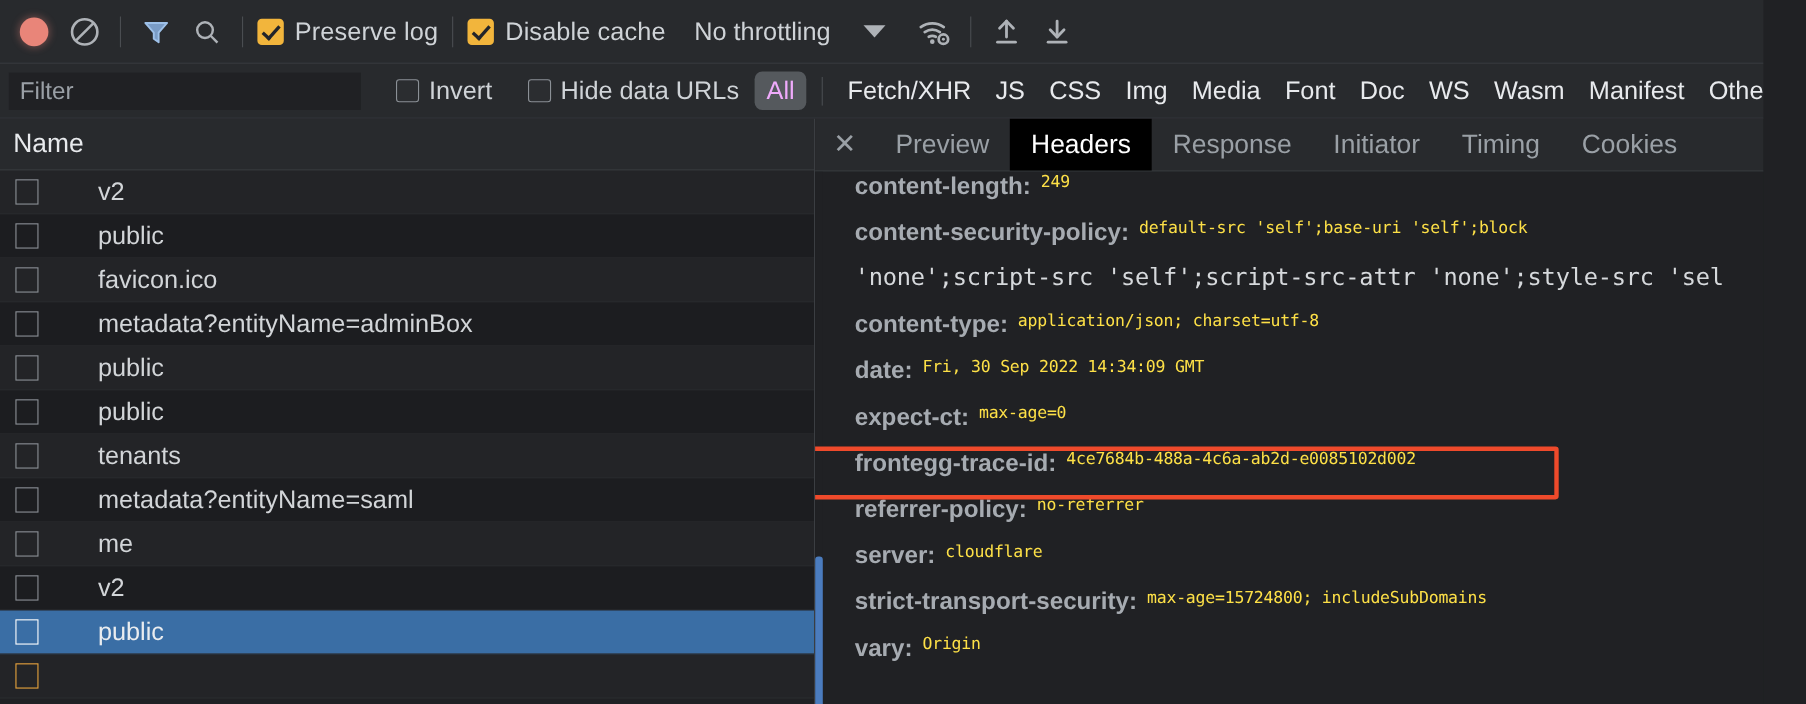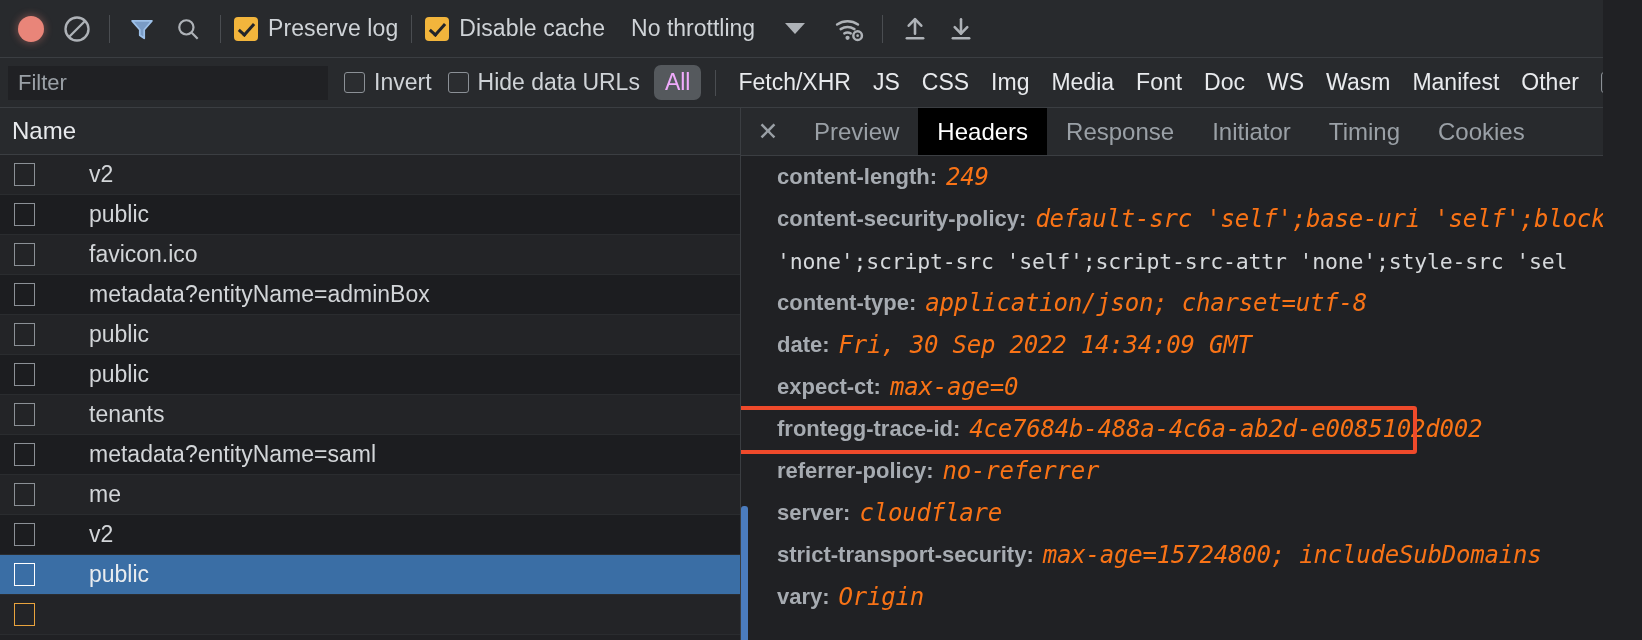--- a/index.html
+++ b/index.html
@@ -136,21 +136,21 @@
     padding: 0 10px;
     margin-left: 8px;
     box-sizing: border-box;
     flex: 0 0 320px;
   }
   .filter-input::placeholder { color: #9aa0a6; opacity: 1; }
   .fchk {
     display: flex;
     align-items: center;
     gap: 9px;
-    margin-left: 16px;
+    margin-left: 32px;
     flex: 0 0 auto;
   }
   .fchk .chk-off { width: 21px; height: 21px; flex: 0 0 21px; }
   .fchk-label { font-size: 23px; color: #cfd3d7; white-space: nowrap; }
   .types {
     display: flex;
     align-items: center;
     flex: 1 1 auto;
     min-width: 0;
   }
@@ -316,41 +316,40 @@
     left: 0;
     top: 350px;
     width: 7px;
     height: 140px;
     background: #4b7cbe;
     border-radius: 3px;
   }
   .hdr-line {
     height: 42px;
     display: flex;
-    align-items: center;
+    align-items: flex-start;
     font-size: 0;
     white-space: nowrap;
     overflow: hidden;
     position: relative;
     padding-left: 14px;
     box-sizing: border-box;
   }
   .hdr-name {
     font-family: "Liberation Sans", sans-serif;
     font-weight: bold;
     font-size: 22px;
     color: #a6abb1;
   }
   .hdr-val {
     font-family: "DejaVu Sans Mono", monospace;
-    font-size: 24px;
-    color: #f97316;
+    font-size: 15px;
+    color: #fde047;
     margin-left: 9px;
     letter-spacing: -0.2px;
-    font-style: italic;
   }
   .hdr-cont {
     font-family: "DejaVu Sans Mono", monospace;
     font-size: 21.5px;
     color: #d6d9dc;
     letter-spacing: -0.2px;
   }
   .highlight-box {
     position: absolute;
     border: 4px solid #ef4a2b;

